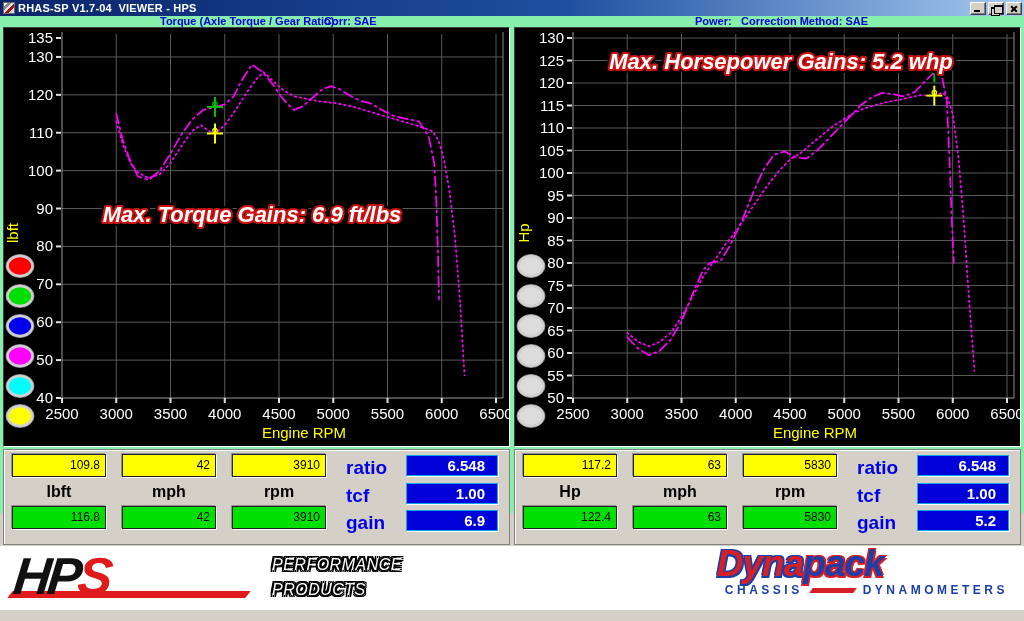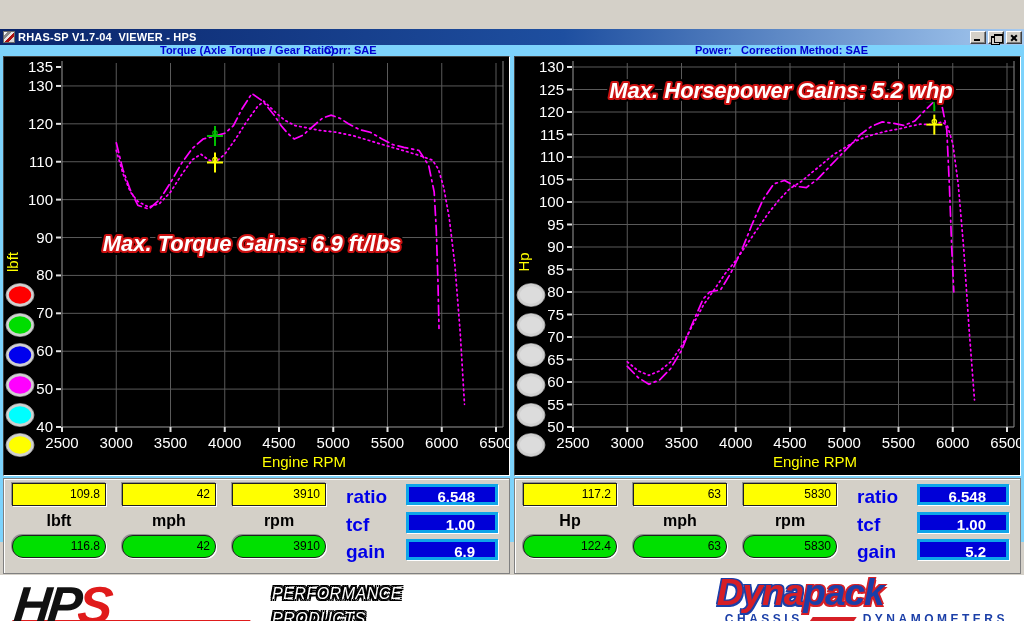--- a/index.html
+++ b/index.html
@@ -1,19 +1,19 @@
 <!DOCTYPE html>
 <html><head>
 <meta charset="utf-8">
 <style>
   * { margin:0; padding:0; box-sizing:border-box; }
   html,body { width:1024px; height:621px; overflow:hidden; background:#d4d0c8;
               font-family:"Liberation Sans", sans-serif; }
 
-  .window { width:1024px; height:513px; background:#7dd3fc;margin-top:29px; }
+  .window { width:1024px; height:513px; background:#86efac; }
 
   
   .titlebar { height:16px; display:flex; align-items:center;
               background:linear-gradient(90deg,#0a246a 0%,#1e4fa0 55%,#a6caf0 100%);
               padding:0 2px; }
   .app-icon { width:12px; height:12px; margin:0 3px 0 1px; border:1px solid #6a6a6a;
               background:linear-gradient(135deg,#f4f4f4 18%,#8a8a8a 18% 40%,#e6e6e6 40% 52%,#b01010 52% 72%,#d8d8d8 72%); }
   .title-text { color:#fff; font-size:11px; font-weight:bold; letter-spacing:.2px;
                 white-space:pre; flex:1 1 auto; }
   .win-btn { width:16px; height:13px; margin-left:2px; position:relative;
@@ -45,26 +45,26 @@
   .chart-panel svg { display:block; width:100%; height:100%; }
 
   
   .tables-row { display:flex; gap:4px; padding:0 3px; margin-top:2px; }
   .readout-panel { width:507px; height:96px; background:#d4d0c8; position:relative;
                    border:1px solid #808080; box-shadow:inset 1px 1px 0 #ffffff; }
   .field { position:absolute; width:94px; height:23px; font-size:12px; line-height:21px;
            color:#000; text-align:right; padding-right:5px;
            border:1px solid #202020; box-shadow:1px 1px 0 #ffffff, -1px -1px 0 #909090; }
   .field.yellow { background:#ffff00; }
-  .field.green  { background:#00e000;border-radius:11px; }
+  .field.green  { background:#00e000; }
   .col-label { position:absolute; width:94px; text-align:center; font-size:16px; font-weight:bold; color:#000; }
   .side-label { position:absolute; left:342px; font-size:19px; font-weight:bold; color:#0000e8; }
   .blue-field { position:absolute; left:402px; width:92px; height:21px; background:#0000d8;
                 color:#fff; font-size:15px; font-weight:bold; text-align:right; line-height:19px;
-                padding-right:20px; border:3px solid #0ea5e9; box-shadow:1px 1px 0 #ffffff; }
+                padding-right:12px; border:1px solid #0ea5e9; box-shadow:1px 1px 0 #ffffff; }
 
   
   .branding { height:64px; background:#ffffff; position:relative; margin-top:1px; }
   .hps-logo { position:absolute; left:14px; top:2px; width:250px; height:58px; }
   .hps-text { font-size:52px; font-weight:bold; font-style:italic; letter-spacing:-4px;
               transform:skewX(-6deg); position:relative; z-index:2; line-height:56px; }
   .hps-hp { color:#111; } .hps-s { color:#e01b1b; }
   .hps-swoosh { position:absolute; left:-4px; bottom:8px; width:238px; height:7px;
                 background:#e01b1b; transform:skewX(-38deg); z-index:1; }
   .perf-block { position:absolute; left:272px; top:6px; font-style:italic; font-weight:normal;

